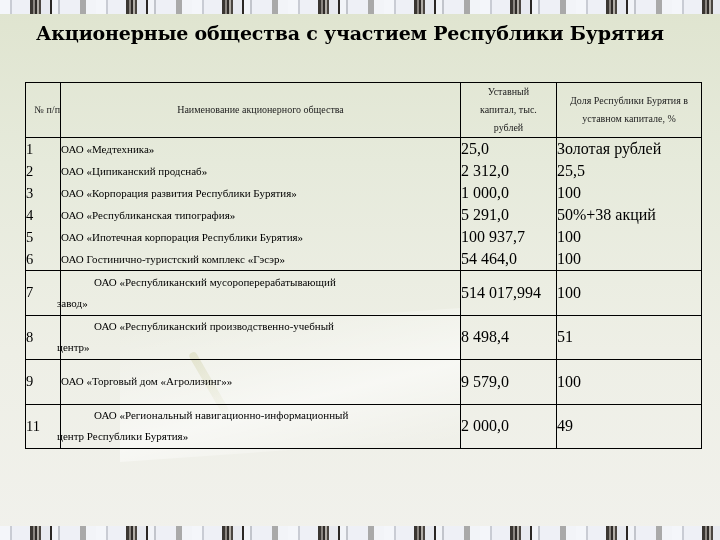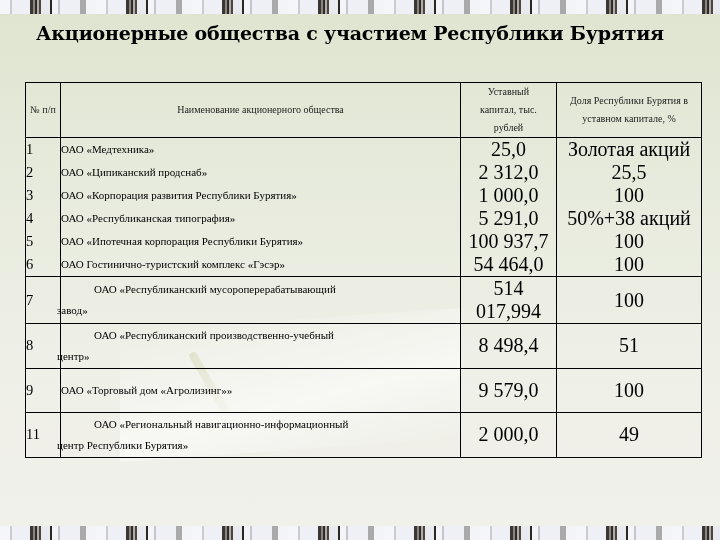--- a/index.html
+++ b/index.html
@@ -61,25 +61,25 @@
     border-top:1.5px solid #000; border-bottom:1.5px solid #000;
     font-weight:normal; font-size:10px; line-height:20px; height:52px;
     color:#222;
   }
   .c-num { width:35px; }
   .c-name { width:400px; }
   .c-cap { width:96px; }
   .c-share { width:145px; }
   td.num { font-size:14.5px; padding-left:4px; text-align:left; }
   td.name { font-size:11px; padding-left:4px; text-align:left; line-height:21px; }
-  td.cap, td.share { font-size:20px; text-align:center; }
+  td.cap, td.share { font-size:16px; text-align:left; }
   tr.plain td { height:22px; }
   tr.tall td { height:43.5px; border-top:1.5px solid #000; }
   tr.last td { border-bottom:1.5px solid #000; }
-  th.left { text-align:center; padding-left:2px; }
+  th.left { text-align:right; padding-left:2px; }
   .name-wrap { display:block;margin-left:29px; }
   .name-first { padding-left:4px; }
   .name-cont { margin-left:-4px; }
 </style>
 </head>
 <body>
 
 <div class="stripe-band stripe-top"></div>
 <div class="watermark"></div>
 <div class="pen"></div>
@@ -99,21 +99,21 @@
       <th>Наименование акционерного общества</th>
       <th style="line-height:18px;padding:0 8px;">Уставный капитал, тыс. рублей</th>
       <th style="line-height:18px;padding:0 4px;">Доля Республики Бурятия в уставном капитале, %</th>
     </tr>
   </thead>
   <tbody>
     <tr class="plain">
       <td class="num">1</td>
       <td class="name">ОАО «Медтехника»</td>
       <td class="cap">25,0</td>
-      <td class="share">Золотая акций</td>
+      <td class="share">Золотая рублей</td>
     </tr>
     <tr class="plain">
       <td class="num">2</td>
       <td class="name">ОАО «Ципиканский продснаб»</td>
       <td class="cap">2 312,0</td>
       <td class="share">25,5</td>
     </tr>
     <tr class="plain">
       <td class="num">3</td>
       <td class="name">ОАО «Корпорация развития Республики Бурятия»</td>

